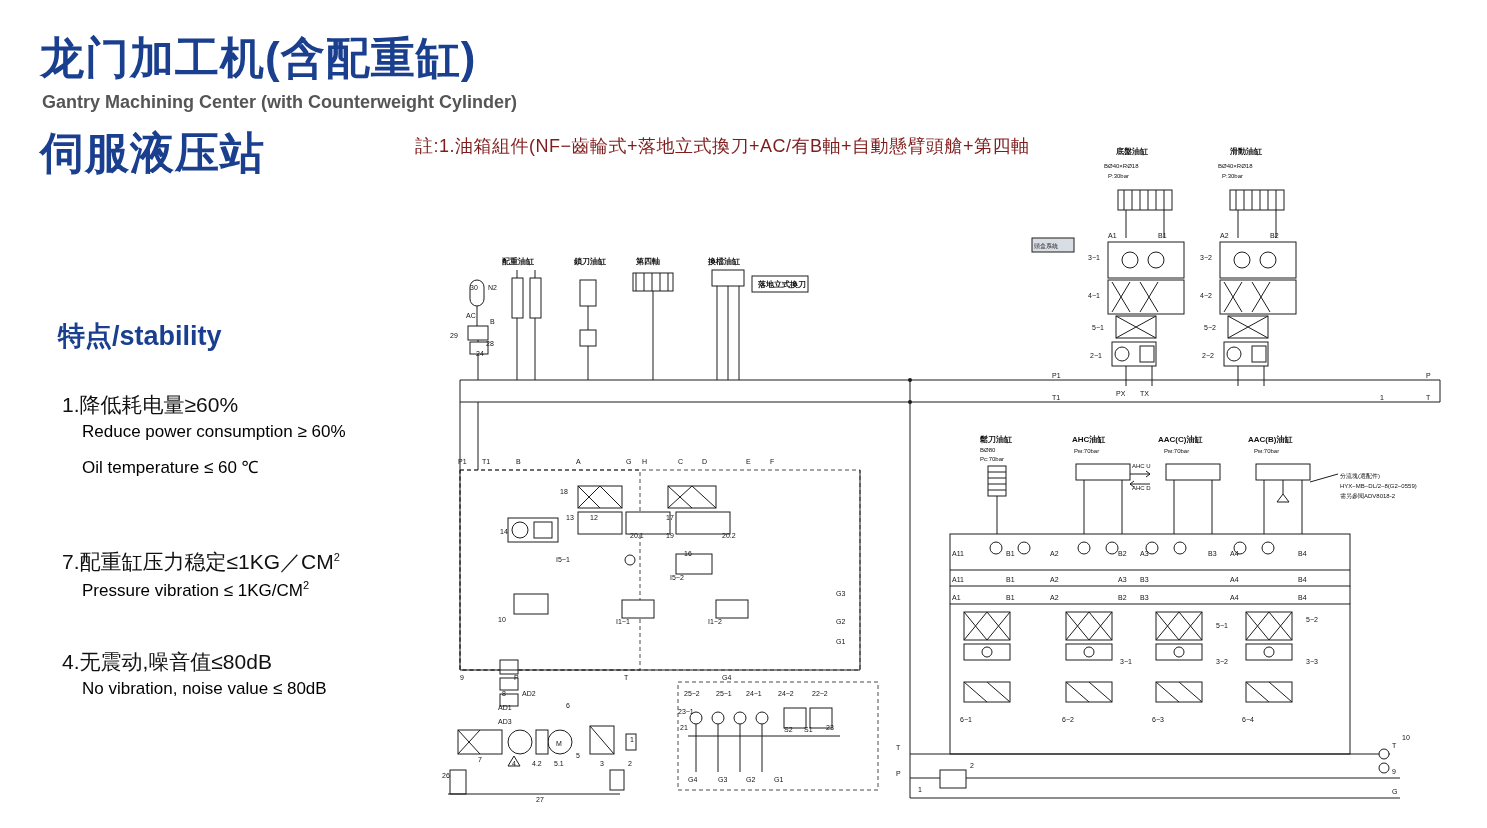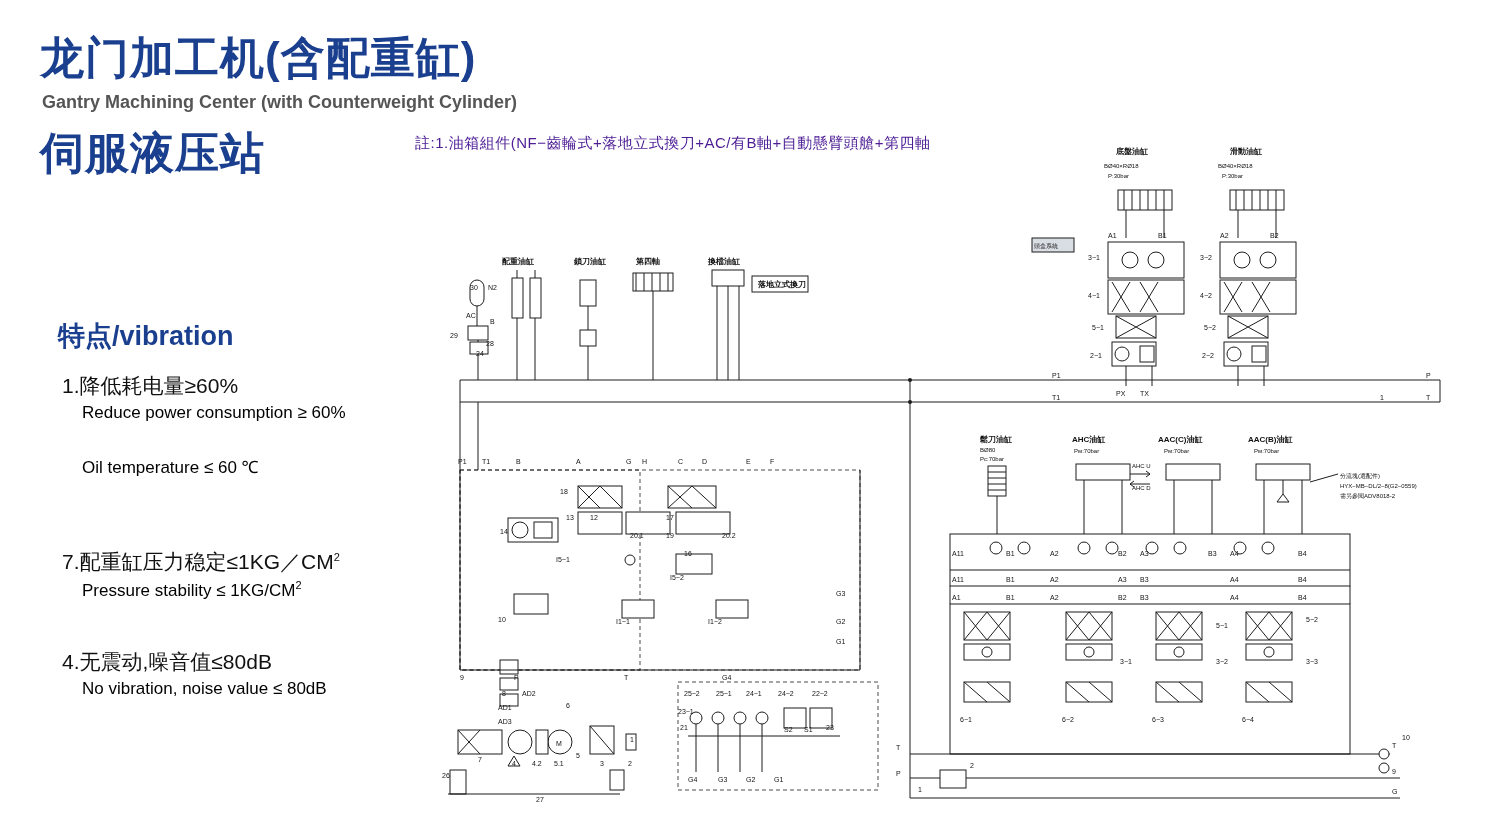--- a/index.html
+++ b/index.html
@@ -15,32 +15,32 @@
   .title-en{
     position:absolute;left:42px;top:92px;font-size:18px;color:#555;
     font-family:"Liberation Sans",sans-serif;
     font-weight:bold;
   }
   .title-cn2{
     position:absolute;left:40px;top:124px;font-size:44px;font-weight:bold;
     color:#1a3f8f;letter-spacing:1px;
   }
   .note-top{
-    position:absolute;left:415px;top:134px;font-size:15px;color:#4c1d95;
+    position:absolute;left:415px;top:134px;font-size:18px;color:#7f1d1d;
     letter-spacing:0.5px;white-space:nowrap;
   }
   
   .features-title{
     position:absolute;left:58px;top:318px;font-size:27px;font-weight:bold;color:#1a3f8f;
   }
   .feat{position:absolute;left:62px;}
   .feat .cn{font-size:21px;color:#111;white-space:nowrap;}
   .feat .en{font-size:17px;color:#000000;margin-left:20px;margin-top:3px;white-space:nowrap;}
   .feat .cn sup, .feat .en sup{font-size:11px;vertical-align:super;}
-  #feat0{top:372px;}
+  #feat0{top:391px;}
   #feat1{top:452px;}
   #feat2{top:548px;}
   #feat3{top:648px;}
 
   
   #schematic{position:absolute;left:440px;top:130px;width:1040px;height:690px;}
   svg{display:block;}
   .ln{stroke:#1d1d1d;stroke-width:1;fill:none;}
   .dash{stroke:#1d1d1d;stroke-width:0.8;fill:none;stroke-dasharray:4 3;}
   .box{stroke:#1d1d1d;stroke-width:1;fill:#ffffff;}
@@ -51,32 +51,32 @@
   .dot{fill:#1d1d1d;}
 </style>
 </head>
 <body>
 
 <div class="title-cn">龙门加工机(含配重缸)</div>
 <div class="title-en">Gantry Machining Center (with Counterweight Cylinder)</div>
 <div class="title-cn2">伺服液压站</div>
 <div class="note-top">註:1.油箱組件(NF−齒輪式+落地立式換刀+AC/有B軸+自動懸臂頭艙+第四軸</div>
 
-<div class="features-title">特点/vibration</div>
+<div class="features-title">特点/stability</div>
 
 <div class="feat" id="feat0">
   <div class="cn">1.降低耗电量≥60%</div>
   <div class="en">Reduce power consumption ≥ 60%</div>
 </div>
 <div class="feat" id="feat1">
   <div class="en">Oil temperature ≤ 60 ℃</div>
 </div>
 <div class="feat" id="feat2">
   <div class="cn"><span>7.配重缸压力稳定≤1KG／CM</span><sup>2</sup></div>
-  <div class="en"><span>Pressure stability ≤ 1KG/CM</span><sup>2</sup></div>
+  <div class="en"><span>Pressure vibration ≤ 1KG/CM</span><sup>2</sup></div>
 </div>
 <div class="feat" id="feat3">
   <div class="cn">4.无震动,噪音值≤80dB</div>
   <div class="en">No vibration, noise value ≤ 80dB</div>
 </div>
 
 <div id="schematic">
 <svg width="1040" height="690" viewBox="0 0 1040 690" xmlns="http://www.w3.org/2000/svg">
 
   <g>

